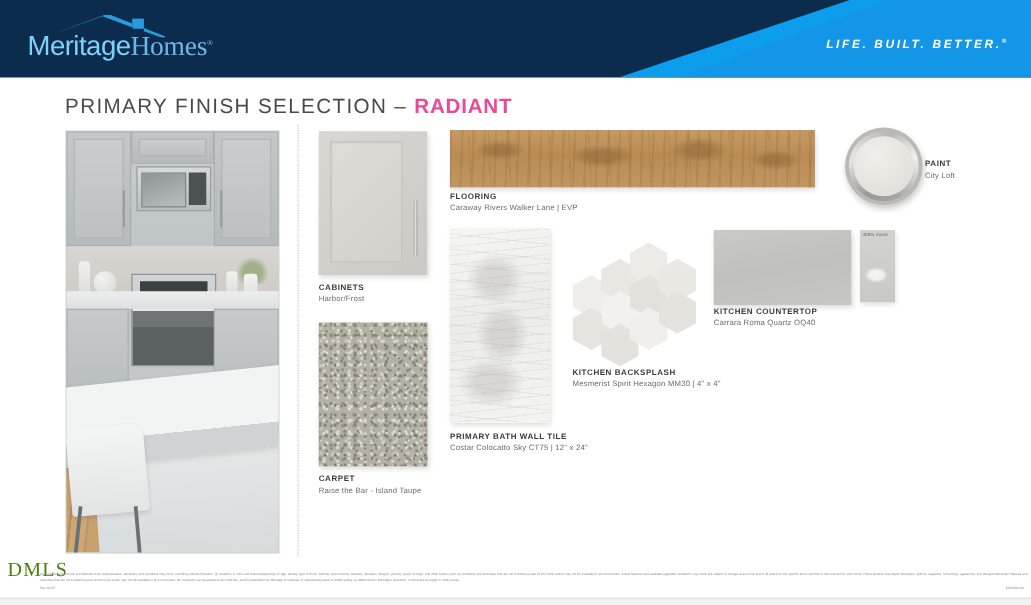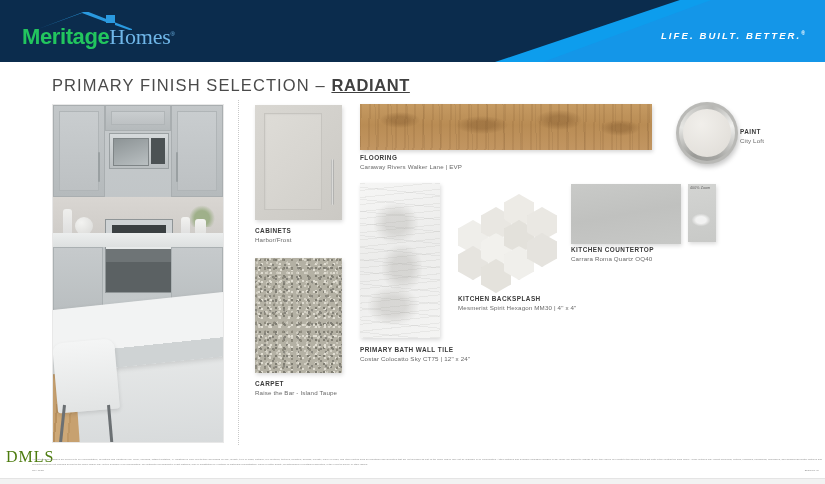--- a/index.html
+++ b/index.html
@@ -60,34 +60,34 @@
     width: 180px; height: 40px;
   }
   .logo-roof { position: absolute; left: 14px; top: 0; width: 120px; height: 18px; }
   .logo-text {
     position: absolute;
     left: 0; top: 14px;
     font-size: 22px;
     white-space: nowrap;
     line-height: 1;
   }
-  .logo-text .m1 { color: #22c55e; font-weight: bold; letter-spacing: -0.4px; }
+  .logo-text .m1 { color: #7dd3fc; font-weight: normal; letter-spacing: -0.4px; }
   .logo-text .m2 { color: #6fb6e8; font-weight: normal; font-family: "Liberation Serif", serif; letter-spacing: -0.2px; text-align: center; }
   .logo-text .reg { font-size: 6px; vertical-align: super; color: #6fb6e8; }
 
   
   .page-title {
     position: absolute;
     left: 52px; top: 76px;
     font-size: 16.5px;
     color: #4a4a4a;
     letter-spacing: 1.1px;
     white-space: nowrap;
   }
-  .page-title b { color: #404040; letter-spacing: 0.6px; text-decoration: underline; }
+  .page-title b { color: #ec4899; letter-spacing: 0.6px; }
 
   
   .v-divider {
     position: absolute;
     left: 238px; top: 100px;
     width: 1px; height: 345px;
     border-left: 1px dotted #c9c9c9;
   }
 
   

